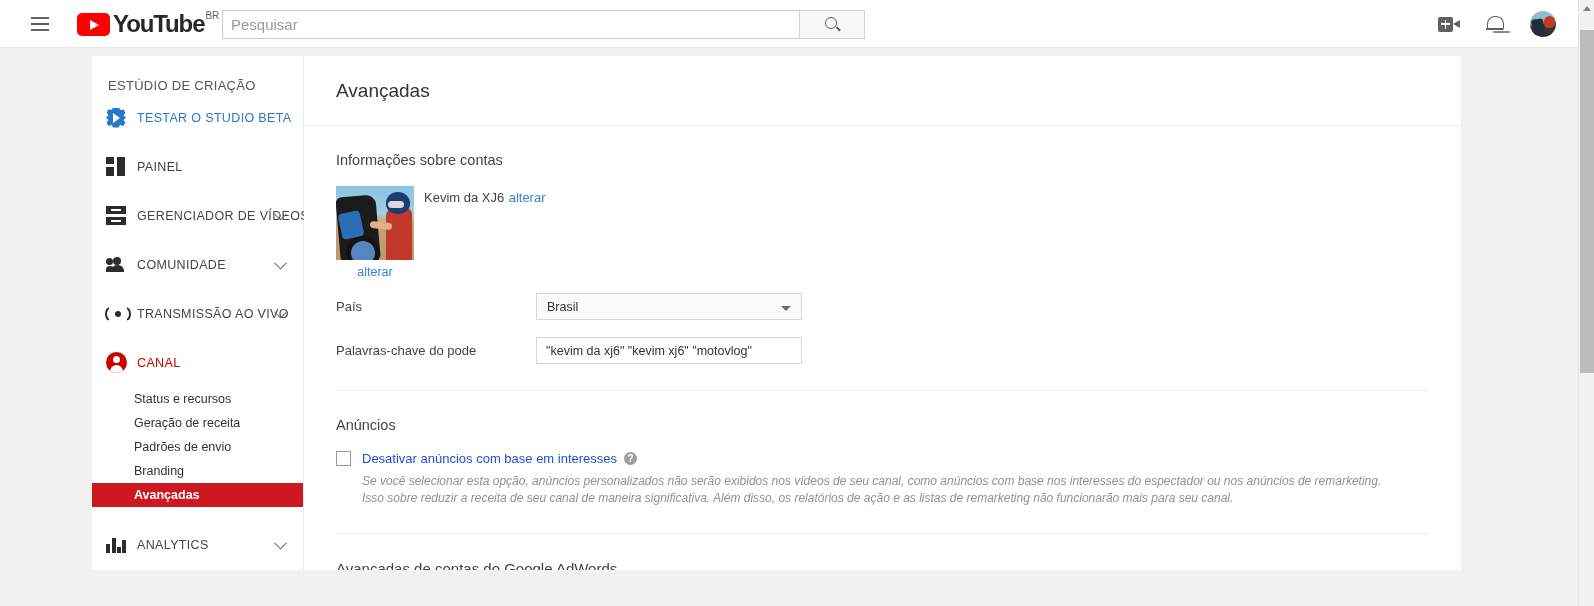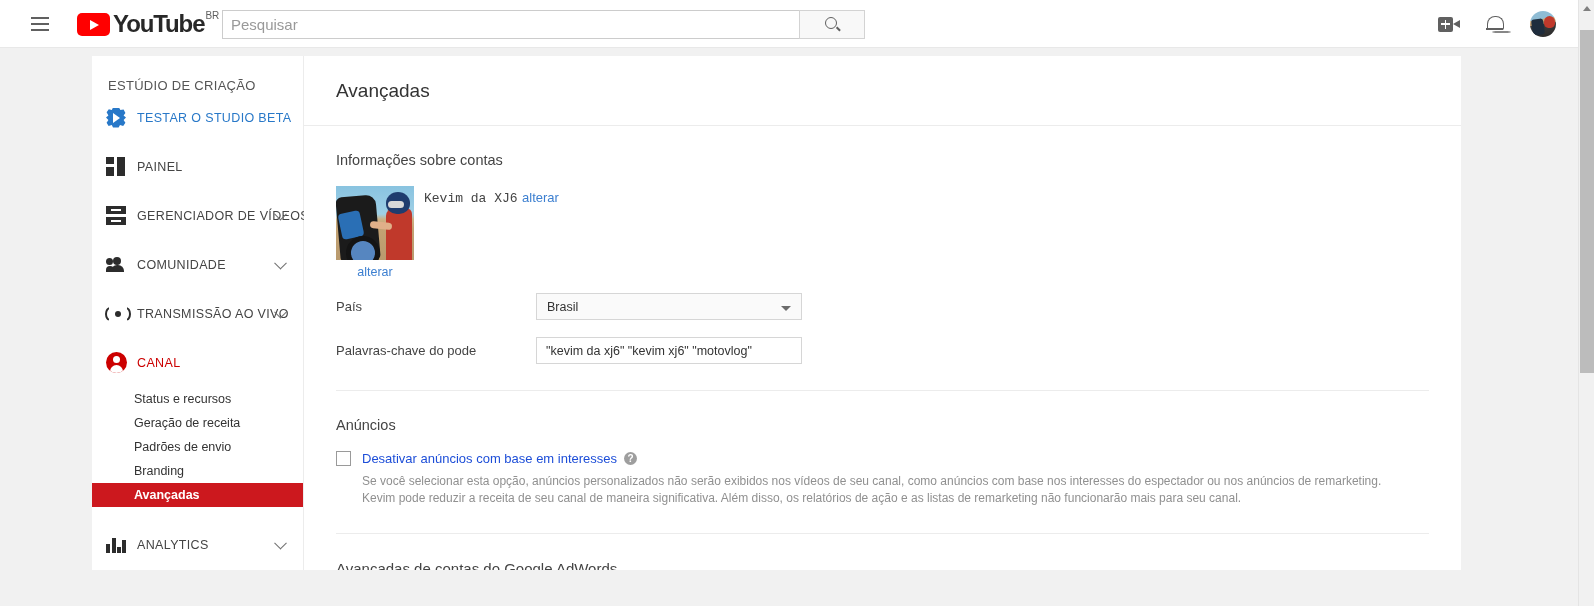--- a/index.html
+++ b/index.html
@@ -283,21 +283,21 @@
   }
   .thumb .arm {
     position: absolute; right: 22px; top: 36px; width: 22px; height: 7px;
     background: #e0b089; border-radius: 4px; transform: rotate(6deg);
   }
   .thumb-alter {
     display: block; text-align: center; font-size: 12.5px;
     color: #3c7fd0; margin-top: 5px; cursor: pointer;
   }
   .acct-name-col { margin-left: 10px; padding-top: 2px; }
-  .acct-name { font-size: 13px; color: #444; font-family: Liberation Mono, monospace; }
+  .acct-name { font-size: 13px; color: #444; }
   .link { color: #3c7fd0; cursor: pointer; }
 
   .field-row { display: flex; align-items: center; margin-top: 18px; }
   .field-label { width: 200px; font-size: 13px; color: #444; flex: none; }
   .sel {
     width: 266px; height: 27px; background: #fafafa;
     border: 1px solid #d6d6d6; display: flex; align-items: center;
     padding: 0 10px; font-size: 12.5px; color: #333; cursor: pointer;
     position: relative;
   }
@@ -321,21 +321,21 @@
     background: #fff; cursor: pointer; flex: none;
   }
   .check-label { font-size: 13px; color: #1d4ed8; margin-left: 11px; }
   .help-ic {
     width: 13px; height: 13px; border-radius: 50%; background: #9e9e9e;
     color: #fff; font-size: 10px; font-weight: bold; line-height: 13px;
     text-align: center; margin-left: 7px; cursor: pointer; flex: none;
     font-family: "Liberation Sans", sans-serif;
   }
   .desc { margin-left: 26px; margin-top: 7px; }
-  .desc p { font-size: 12px; color: #909090; line-height: 17px; }
+  .desc p { font-size: 12px; color: #909090; line-height: 17px; font-style: italic; }
 </style>
 </head>
 <body>
 
 <div class="masthead">
   <div class="burger">
     <span></span>
       <span></span>
       <span></span>
   </div>
@@ -503,21 +503,21 @@
     <div class="section-title">Anúncios</div>
 
     <div class="check-row">
       <span class="checkbox"></span>
       <span class="check-label">Desativar anúncios com base em interesses</span>
       <span class="help-ic">?</span>
     </div>
 
     <div class="desc">
       <p>Se você selecionar esta opção, anúncios personalizados não serão exibidos nos vídeos de seu canal, como anúncios com base nos interesses do espectador ou nos anúncios de remarketing.</p>
-      <p>Kevim pode reduzir a receita de seu canal de maneira significativa. Além disso, os relatórios de ação e as listas de remarketing não funcionarão mais para seu canal.</p>
+      <p>Isso sobre reduzir a receita de seu canal de maneira significativa. Além disso, os relatórios de ação e as listas de remarketing não funcionarão mais para seu canal.</p>
     </div>
   </div>
 
   <div class="divider"></div>
 
   <div class="section">
     <div class="section-title" style="font-size:15px">Avançadas de contas do Google AdWords</div>
   </div>
 </div>
 

